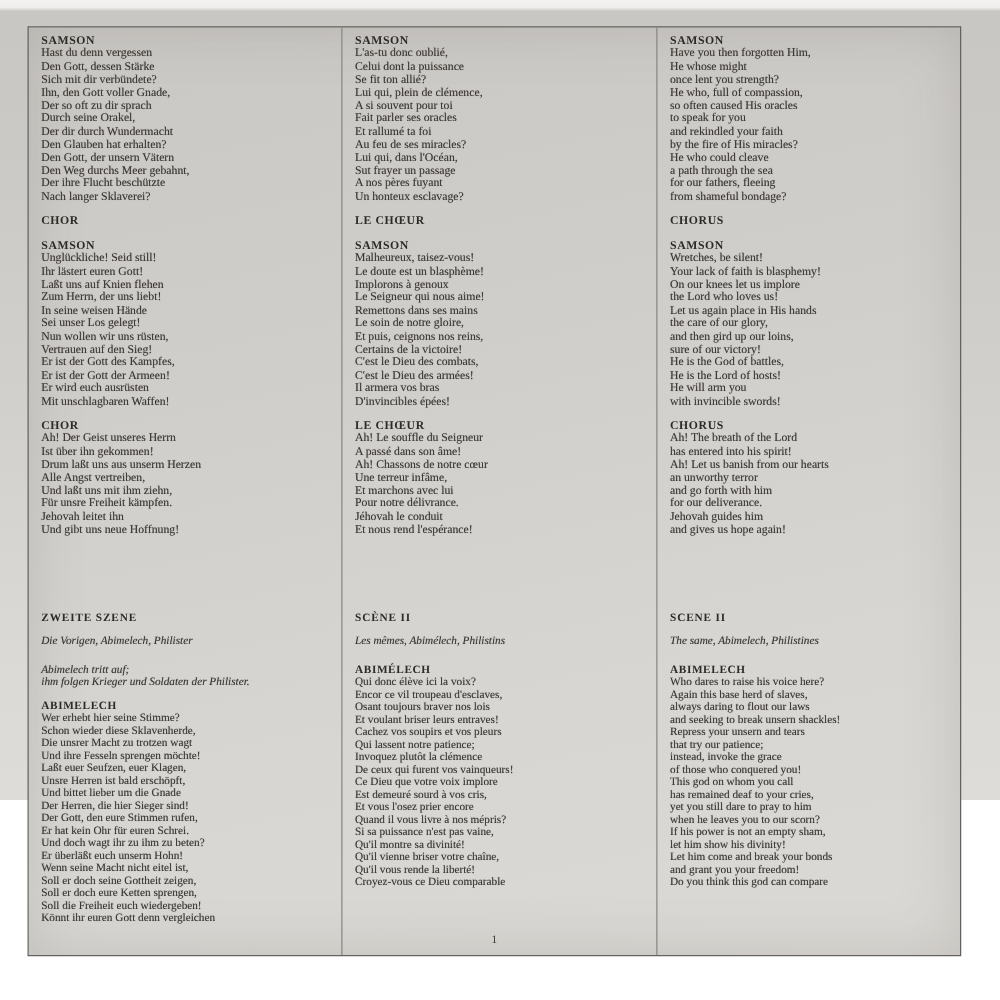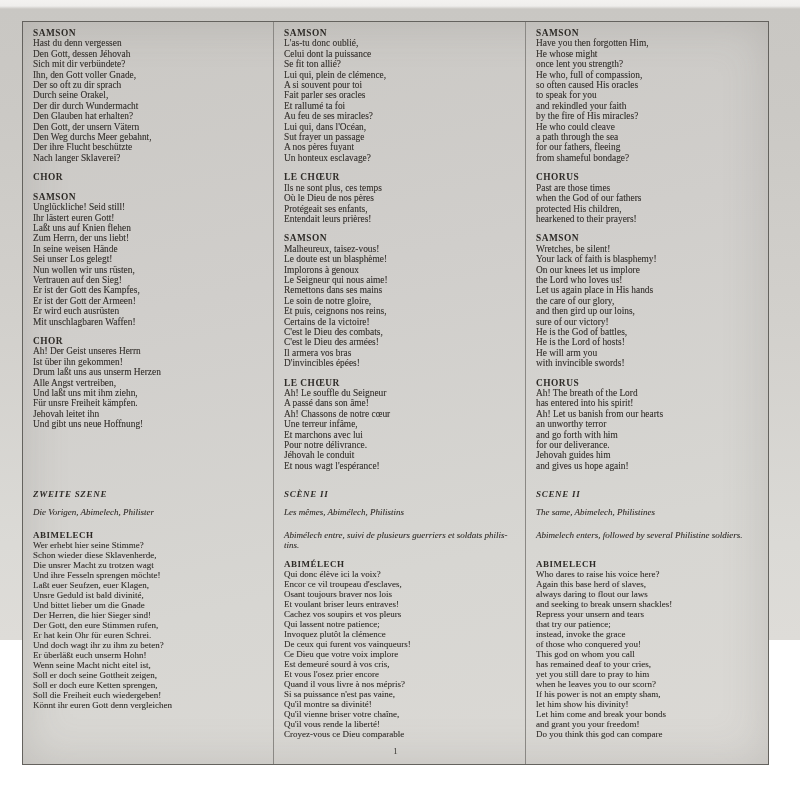--- a/index.html
+++ b/index.html
@@ -58,21 +58,21 @@
 
   .scene {
     position: absolute;
     left: 10px; right: 4px;
     top: 467px;
   }
   .scene .heading, .scene .line {
     font-size: 9px;
     line-height: 10px;
   }
-  .scene-heading { margin-bottom: 8px; letter-spacing: 0.7px; font-style: italic; }
+  .scene-heading { margin-bottom: 8px; letter-spacing: 0.7px; }
   .italic { font-style: italic; }
   .cast { margin-bottom: 13px; }
   .stage { min-height: 20px; margin-bottom: 9px; }
 
   .pageno {
     position: absolute;
     left: 0; right: 0;
     bottom: 8px;
     text-align: center;
     font-size: 9px;
@@ -89,21 +89,21 @@
 
     <div class="col">
 
         <div>
 
         <div class="section">
             <div class="heading">SAMSON</div>
             <div>
 
             <div class="line">Hast du denn vergessen</div>
-                <div class="line">Den Gott, dessen Jéhovah</div>
+                <div class="line">Den Gott, dessen Stärke</div>
                 <div class="line">Sich mit dir verbündete?</div>
                 <div class="line">Ihn, den Gott voller Gnade,</div>
                 <div class="line">Der so oft zu dir sprach</div>
                 <div class="line">Durch seine Orakel,</div>
                 <div class="line">Der dir durch Wundermacht</div>
                 <div class="line">Den Glauben hat erhalten?</div>
                 <div class="line">Den Gott, der unsern Vätern</div>
                 <div class="line">Den Weg durchs Meer gebahnt,</div>
                 <div class="line">Der ihre Flucht beschützte</div>
                 <div class="line">Nach langer Sklaverei?</div>
@@ -142,29 +142,34 @@
                 <div class="line">Für unsre Freiheit kämpfen.</div>
                 <div class="line">Jehovah leitet ihn</div>
                 <div class="line">Und gibt uns neue Hoffnung!</div>
               </div>
           </div>
           </div>
 
         <div class="scene">
           <div class="heading scene-heading">ZWEITE SZENE</div>
           <div class="line italic cast">Die Vorigen, Abimelech, Philister</div>
+          <div class="stage">
+
+          <div class="line italic">Abimelech tritt auf;</div>
+              <div class="line italic">ihm folgen Krieger und Soldaten der Philister.</div>
+            </div>
           <div class="heading">ABIMELECH</div>
           <div>
 
           <div class="line">Wer erhebt hier seine Stimme?</div>
               <div class="line">Schon wieder diese Sklavenherde,</div>
               <div class="line">Die unsrer Macht zu trotzen wagt</div>
               <div class="line">Und ihre Fesseln sprengen möchte!</div>
               <div class="line">Laßt euer Seufzen, euer Klagen,</div>
-              <div class="line">Unsre Geduld ist bald divinité,</div>
+              <div class="line">Unsre Herren ist bald erschöpft,</div>
               <div class="line">Und bittet lieber um die Gnade</div>
               <div class="line">Der Herren, die hier Sieger sind!</div>
               <div class="line">Der Gott, den eure Stimmen rufen,</div>
               <div class="line">Er hat kein Ohr für euren Schrei.</div>
               <div class="line">Und doch wagt ihr zu ihm zu beten?</div>
               <div class="line">Er überläßt euch unserm Hohn!</div>
               <div class="line">Wenn seine Macht nicht eitel ist,</div>
               <div class="line">Soll er doch seine Gottheit zeigen,</div>
               <div class="line">Soll er doch eure Ketten sprengen,</div>
               <div class="line">Soll die Freiheit euch wiedergeben!</div>
@@ -190,27 +195,20 @@
                 <div class="line">Et rallumé ta foi</div>
                 <div class="line">Au feu de ses miracles?</div>
                 <div class="line">Lui qui, dans l'Océan,</div>
                 <div class="line">Sut frayer un passage</div>
                 <div class="line">A nos pères fuyant</div>
                 <div class="line">Un honteux esclavage?</div>
               </div>
           </div>
             <div class="section">
             <div class="heading">LE CHŒUR</div>
-            <div>
-
-            <div class="line">Ils ne sont plus, ces temps</div>
-                <div class="line">Où le Dieu de nos pères</div>
-                <div class="line">Protégeait ses enfants,</div>
-                <div class="line">Entendait leurs prières!</div>
-              </div>
           </div>
             <div class="section">
             <div class="heading">SAMSON</div>
             <div>
 
             <div class="line">Malheureux, taisez-vous!</div>
                 <div class="line">Le doute est un blasphème!</div>
                 <div class="line">Implorons à genoux</div>
                 <div class="line">Le Seigneur qui nous aime!</div>
                 <div class="line">Remettons dans ses mains</div>
@@ -227,33 +225,28 @@
             <div class="heading">LE CHŒUR</div>
             <div>
 
             <div class="line">Ah! Le souffle du Seigneur</div>
                 <div class="line">A passé dans son âme!</div>
                 <div class="line">Ah! Chassons de notre cœur</div>
                 <div class="line">Une terreur infâme,</div>
                 <div class="line">Et marchons avec lui</div>
                 <div class="line">Pour notre délivrance.</div>
                 <div class="line">Jéhovah le conduit</div>
-                <div class="line">Et nous wagt l'espérance!</div>
+                <div class="line">Et nous rend l'espérance!</div>
               </div>
           </div>
           </div>
 
         <div class="scene">
           <div class="heading scene-heading">SCÈNE II</div>
           <div class="line italic cast">Les mêmes, Abimélech, Philistins</div>
-          <div class="stage">
-
-          <div class="line italic">Abimélech entre, suivi de plusieurs guerriers et soldats philis-</div>
-              <div class="line italic">tins.</div>
-            </div>
           <div class="heading">ABIMÉLECH</div>
           <div>
 
           <div class="line">Qui donc élève ici la voix?</div>
               <div class="line">Encor ce vil troupeau d'esclaves,</div>
               <div class="line">Osant toujours braver nos lois</div>
               <div class="line">Et voulant briser leurs entraves!</div>
               <div class="line">Cachez vos soupirs et vos pleurs</div>
               <div class="line">Qui lassent notre patience;</div>
               <div class="line">Invoquez plutôt la clémence</div>
@@ -288,27 +281,20 @@
                 <div class="line">and rekindled your faith</div>
                 <div class="line">by the fire of His miracles?</div>
                 <div class="line">He who could cleave</div>
                 <div class="line">a path through the sea</div>
                 <div class="line">for our fathers, fleeing</div>
                 <div class="line">from shameful bondage?</div>
               </div>
           </div>
             <div class="section">
             <div class="heading">CHORUS</div>
-            <div>
-
-            <div class="line">Past are those times</div>
-                <div class="line">when the God of our fathers</div>
-                <div class="line">protected His children,</div>
-                <div class="line">hearkened to their prayers!</div>
-              </div>
           </div>
             <div class="section">
             <div class="heading">SAMSON</div>
             <div>
 
             <div class="line">Wretches, be silent!</div>
                 <div class="line">Your lack of faith is blasphemy!</div>
                 <div class="line">On our knees let us implore</div>
                 <div class="line">the Lord who loves us!</div>
                 <div class="line">Let us again place in His hands</div>
@@ -333,24 +319,20 @@
                 <div class="line">for our deliverance.</div>
                 <div class="line">Jehovah guides him</div>
                 <div class="line">and gives us hope again!</div>
               </div>
           </div>
           </div>
 
         <div class="scene">
           <div class="heading scene-heading">SCENE II</div>
           <div class="line italic cast">The same, Abimelech, Philistines</div>
-          <div class="stage">
-
-          <div class="line italic">Abimelech enters, followed by several Philistine soldiers.</div>
-            </div>
           <div class="heading">ABIMELECH</div>
           <div>
 
           <div class="line">Who dares to raise his voice here?</div>
               <div class="line">Again this base herd of slaves,</div>
               <div class="line">always daring to flout our laws</div>
               <div class="line">and seeking to break unsern shackles!</div>
               <div class="line">Repress your unsern and tears</div>
               <div class="line">that try our patience;</div>
               <div class="line">instead, invoke the grace</div>

